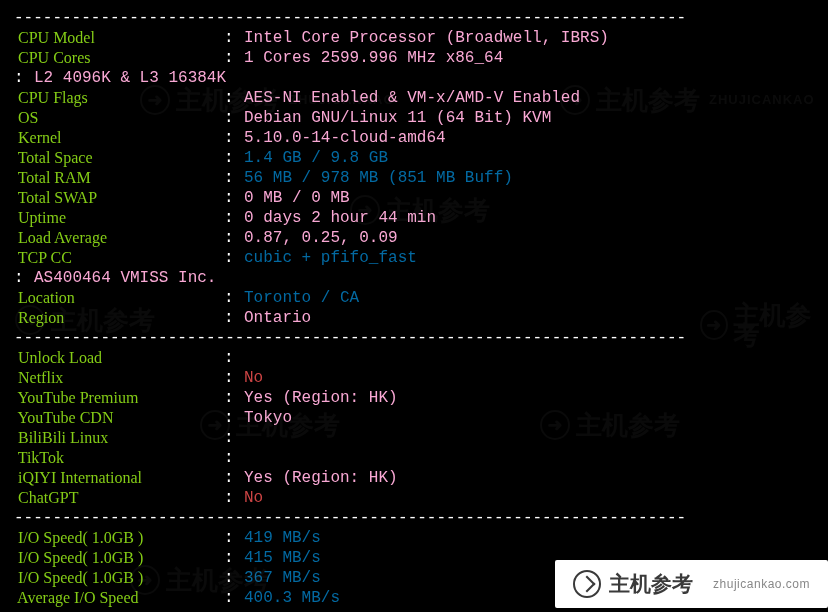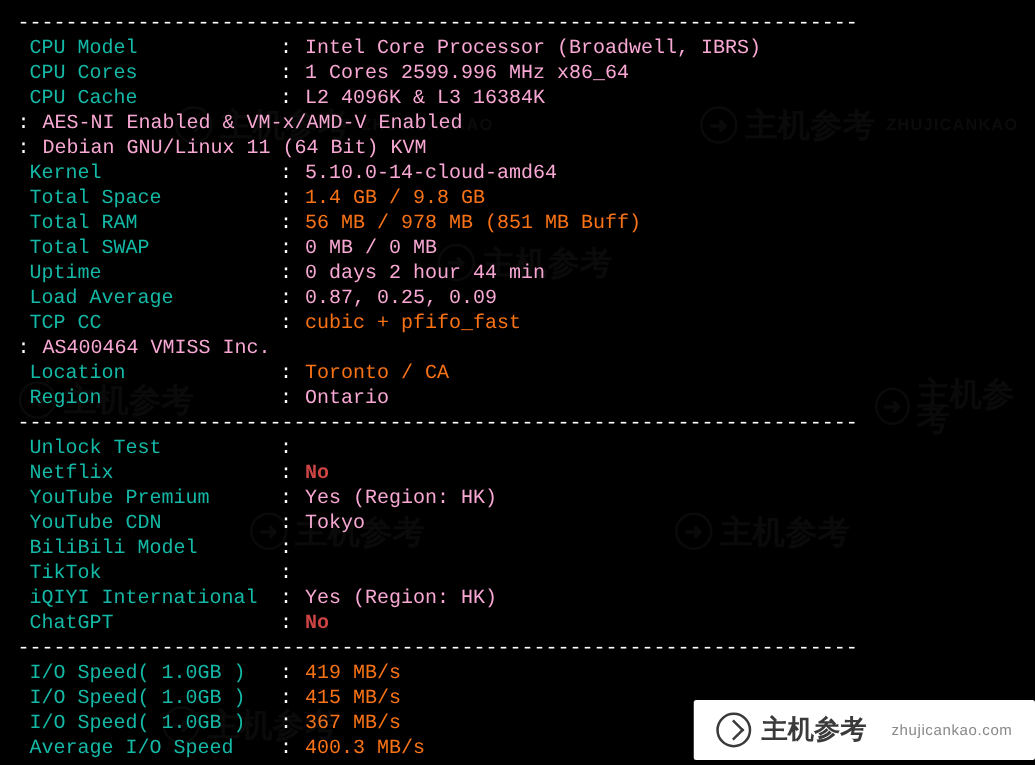--- a/index.html
+++ b/index.html
@@ -17,38 +17,38 @@
       height: 612px;
       overflow: hidden;
       position: relative;
       padding: 8px 14px;
     }
     .row {
       display: flex;
       white-space: pre;
     }
     .label {
-      color: #14b8a6;
+      color: #84cc16;
       width: 210px;
       flex-shrink: 0;
+      font-family: Liberation Serif, serif;
     }
     .colon {
       color: #ffffff;
       width: 20px;
       flex-shrink: 0;
     }
     .value-green {
       color: #f9a8d4;
     }
     .value-yellow {
-      color: #f97316;
+      color: #0369a1;
     }
     .value-red {
       color: #cc4444;
-      font-weight: bold;
     }
     .separator {
       color: #ffffff;
       letter-spacing: 0px;
       overflow: hidden;
       white-space: nowrap;
     }
     .watermark {
       position: absolute;
       opacity: 0.07;
@@ -121,47 +121,47 @@
 </head>
 <body>
 
 <div>
 
   <div class="separator">----------------------------------------------------------------------</div>
 
   <div id="sysinfo-block">
       <div class="row"><span class="label"> CPU Model</span><span class="colon">: </span><span class="value-green">Intel Core Processor (Broadwell, IBRS)</span></div>
       <div class="row"><span class="label"> CPU Cores</span><span class="colon">: </span><span class="value-green">1 Cores 2599.996 MHz x86_64</span></div>
-      <div class="row"><span class="label"> CPU Cache</span><span class="colon">: </span><span class="value-green">L2 4096K &amp; L3 16384K</span></div>
-      <div class="row"><span class="colon">: </span><span class="value-green">AES-NI Enabled &amp; VM-x/AMD-V Enabled</span></div>
-      <div class="row"><span class="colon">: </span><span class="value-green">Debian GNU/Linux 11 (64 Bit) KVM</span></div>
+      <div class="row"><span class="colon">: </span><span class="value-green">L2 4096K &amp; L3 16384K</span></div>
+      <div class="row"><span class="label"> CPU Flags</span><span class="colon">: </span><span class="value-green">AES-NI Enabled &amp; VM-x/AMD-V Enabled</span></div>
+      <div class="row"><span class="label"> OS</span><span class="colon">: </span><span class="value-green">Debian GNU/Linux 11 (64 Bit) KVM</span></div>
       <div class="row"><span class="label"> Kernel</span><span class="colon">: </span><span class="value-green">5.10.0-14-cloud-amd64</span></div>
       <div class="row"><span class="label"> Total Space</span><span class="colon">: </span><span class="value-yellow">1.4 GB / 9.8 GB</span></div>
       <div class="row"><span class="label"> Total RAM</span><span class="colon">: </span><span class="value-yellow">56 MB / 978 MB (851 MB Buff)</span></div>
       <div class="row"><span class="label"> Total SWAP</span><span class="colon">: </span><span class="value-green">0 MB / 0 MB</span></div>
       <div class="row"><span class="label"> Uptime</span><span class="colon">: </span><span class="value-green">0 days 2 hour 44 min</span></div>
       <div class="row"><span class="label"> Load Average</span><span class="colon">: </span><span class="value-green">0.87, 0.25, 0.09</span></div>
       <div class="row"><span class="label"> TCP CC</span><span class="colon">: </span><span class="value-yellow">cubic + pfifo_fast</span></div>
       <div class="row"><span class="colon">: </span><span class="value-green">AS400464 VMISS Inc.</span></div>
       <div class="row"><span class="label"> Location</span><span class="colon">: </span><span class="value-yellow">Toronto / CA</span></div>
       <div class="row"><span class="label"> Region</span><span class="colon">: </span><span class="value-green">Ontario</span></div>
     </div>
 
   <div class="separator">----------------------------------------------------------------------</div>
 
   <div class="row">
-    <span class="label"> Unlock Test</span>
+    <span class="label"> Unlock Load</span>
     <span class="colon">:</span>
   </div>
 
   <div id="unlock-block">
       <div class="row"><span class="label"> Netflix</span><span class="colon">: </span><span class="value-red">No</span></div>
       <div class="row"><span class="label"> YouTube Premium</span><span class="colon">: </span><span class="value-green">Yes (Region: HK)</span></div>
       <div class="row"><span class="label"> YouTube CDN</span><span class="colon">: </span><span class="value-green">Tokyo</span></div>
-      <div class="row"><span class="label"> BiliBili Model</span><span class="colon">: </span></div>
+      <div class="row"><span class="label"> BiliBili Linux</span><span class="colon">: </span></div>
       <div class="row"><span class="label"> TikTok</span><span class="colon">: </span></div>
       <div class="row"><span class="label"> iQIYI International</span><span class="colon">: </span><span class="value-green">Yes (Region: HK)</span></div>
       <div class="row"><span class="label"> ChatGPT</span><span class="colon">: </span><span class="value-red">No</span></div>
     </div>
 
   <div class="separator">----------------------------------------------------------------------</div>
 
   <div id="io-block">
       <div class="row"><span class="label"> I/O Speed( 1.0GB )</span><span class="colon">: </span><span class="value-yellow">419 MB/s</span></div>
       <div class="row"><span class="label"> I/O Speed( 1.0GB )</span><span class="colon">: </span><span class="value-yellow">415 MB/s</span></div>

